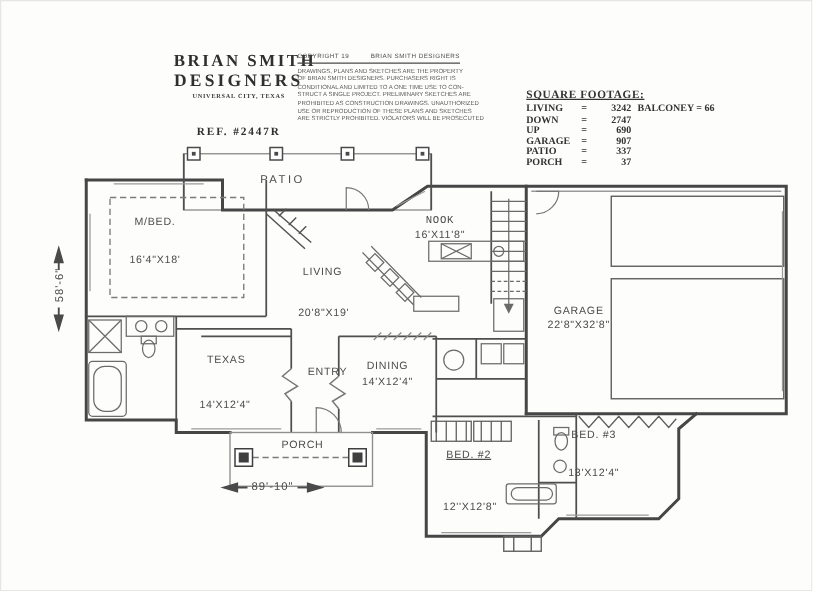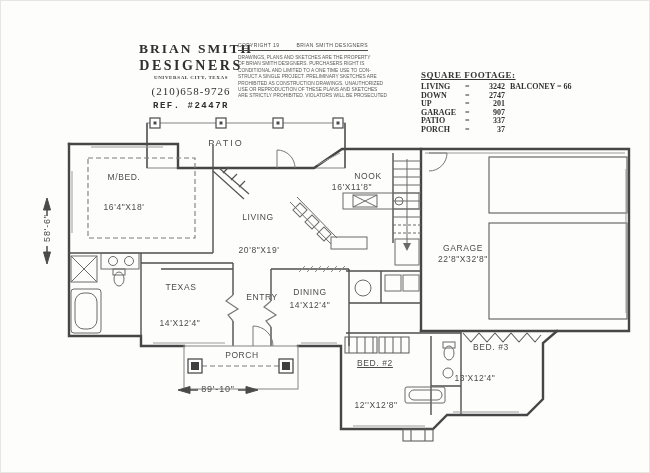--- a/index.html
+++ b/index.html
@@ -7,21 +7,21 @@
     position:relative;width:650px;height:473px;background:#fdfdfc;
     overflow:hidden;border:1px solid #e6e6e3;box-sizing:border-box;
     font-family:"Liberation Sans",sans-serif;
   }
   
   .title-block{position:absolute;left:138px;top:40px;width:104px;text-align:center;color:#2f2f2f;}
   .brand-name{font-family:"Liberation Serif",serif;font-size:13.5px;font-weight:700;letter-spacing:2px;white-space:nowrap;}
   .brand-sub{font-family:"Liberation Serif",serif;font-size:14px;font-weight:700;letter-spacing:2.5px;margin-top:1px;}
   .brand-city{font-family:"Liberation Serif",serif;font-size:5px;font-weight:700;letter-spacing:.6px;margin-top:1px;color:#3c3c3c;}
   .brand-phone{font-family:"Liberation Serif",serif;font-size:11px;letter-spacing:1px;margin-top:5px;white-space:nowrap;}
-  .brand-ref{font-family:Liberation Mono, monospace;font-size:9px;font-weight:700;letter-spacing:1.5px;margin-top:4px;}
+  .brand-ref{font-family:Liberation Serif, serif;font-size:9px;font-weight:700;letter-spacing:1.5px;margin-top:20px;}
   .copyright-block{position:absolute;left:237px;top:41px;width:130px;color:#555;}
   .copyright-head{display:flex;justify-content:space-between;font-size:5px;letter-spacing:.4px;
     border-bottom:1px solid #4a4a4a;padding-bottom:2px;margin-bottom:4px;color:#4c4c4c;}
   .copyright-line{font-size:4.8px;line-height:6.4px;white-space:nowrap;color:#5a5a5a;}
   .sqft-block{position:absolute;left:420px;top:69px;width:175px;color:#333;
     font-family:"Liberation Serif",serif;font-weight:700;}
   .sqft-title{font-size:9px;letter-spacing:.5px;text-decoration:underline;margin-bottom:3px;}
   .sqft-row{display:grid;grid-template-columns:44px 10px 30px auto;font-size:8px;line-height:8.6px;}
   .sqft-row .v{text-align:right;}
   .sqft-row .x{margin-left:5px;white-space:nowrap;}
@@ -34,21 +34,20 @@
 </style>
 </head>
 <body>
 
 <div class="page">
 
   <div class="title-block">
     <div class="brand-name">BRIAN SMITH</div>
     <div class="brand-sub">DESIGNERS</div>
     <div class="brand-city">UNIVERSAL CITY, TEXAS</div>
-    <div class="brand-phone">(210)658-9726</div>
     <div class="brand-ref">REF. #2447R</div>
   </div>
 
   <div class="copyright-block">
     <div class="copyright-head">
       <span>COPYRIGHT 19</span>
       <span>BRIAN SMITH DESIGNERS</span>
     </div>
     <div class="copyright-line">DRAWINGS, PLANS AND SKETCHES ARE THE PROPERTY</div>
     <div class="copyright-line">OF BRIAN SMITH DESIGNERS.  PURCHASERS RIGHT IS</div>
@@ -69,21 +68,21 @@
     </div>
     <div class="sqft-row">
       <span>DOWN</span>
       <span>=</span>
       <span class="v">2747</span>
         <span></span>
     </div>
     <div class="sqft-row">
       <span>UP</span>
       <span>=</span>
-      <span class="v">201</span>
+      <span class="v">690</span>
         <span></span>
     </div>
     <div class="sqft-row">
       <span>GARAGE</span>
       <span>=</span>
       <span class="v">907</span>
         <span></span>
     </div>
     <div class="sqft-row">
       <span>PATIO</span>
@@ -235,31 +234,31 @@
       <polygon points="46,263 42.5,251 49.5,251"></polygon>
         <path d="M46,251 L46,245" stroke-width="1.5"></path>
     </g>
   </svg>
 
   <div class="lbl big" style="left:190px;top:137px;width:70px;">PATIO</div>
   <div class="lbl" style="left:88px;top:171px;width:70px;">M/BED.</div>
   <div class="lbl" style="left:80px;top:201px;width:86px;">16'4"X18'</div>
   <div class="lbl" style="left:222px;top:211px;width:70px;">LIVING</div>
   <div class="lbl" style="left:216px;top:244px;width:84px;">20'8"X19'</div>
-  <div class="lbl" style="left:338px;top:170px;width:58px;">NOOK</div>
+  <div class="lbl" style="left:322px;top:170px;width:58px;font-family:Liberation Mono, monospace;">NOOK</div>
   <div class="lbl" style="left:314px;top:181px;width:74px;">16'X11'8"</div>
   <div class="lbl" style="left:416px;top:242px;width:92px;">GARAGE</div>
   <div class="lbl" style="left:416px;top:253px;width:92px;">22'8"X32'8"</div>
   <div class="lbl" style="left:152px;top:281px;width:56px;">TEXAS</div>
   <div class="lbl" style="left:146px;top:317px;width:66px;">14'X12'4"</div>
   <div class="lbl" style="left:234px;top:291px;width:54px;">ENTRY</div>
   <div class="lbl" style="left:281px;top:286px;width:56px;">DINING</div>
   <div class="lbl" style="left:276px;top:299px;width:66px;">14'X12'4"</div>
   <div class="lbl" style="left:214px;top:349px;width:54px;">PORCH</div>
   <div class="lbl" style="left:344px;top:357px;width:60px;text-decoration:underline;">BED. #2</div>
   <div class="lbl" style="left:340px;top:399px;width:70px;">12''X12'8"</div>
-  <div class="lbl" style="left:459px;top:341px;width:62px;">BED. #3</div>
+  <div class="lbl" style="left:443px;top:341px;width:62px;">BED. #3</div>
   <div class="lbl" style="left:441px;top:372px;width:66px;">13'X12'4"</div>
 
   <div class="dim" style="left:193px;top:383px;width:48px;">89'-10"</div>
   <div class="dim vert" style="left:16px;top:222px;width:60px;">58'-6"</div>
 
 </div>
 
 </body></html>

